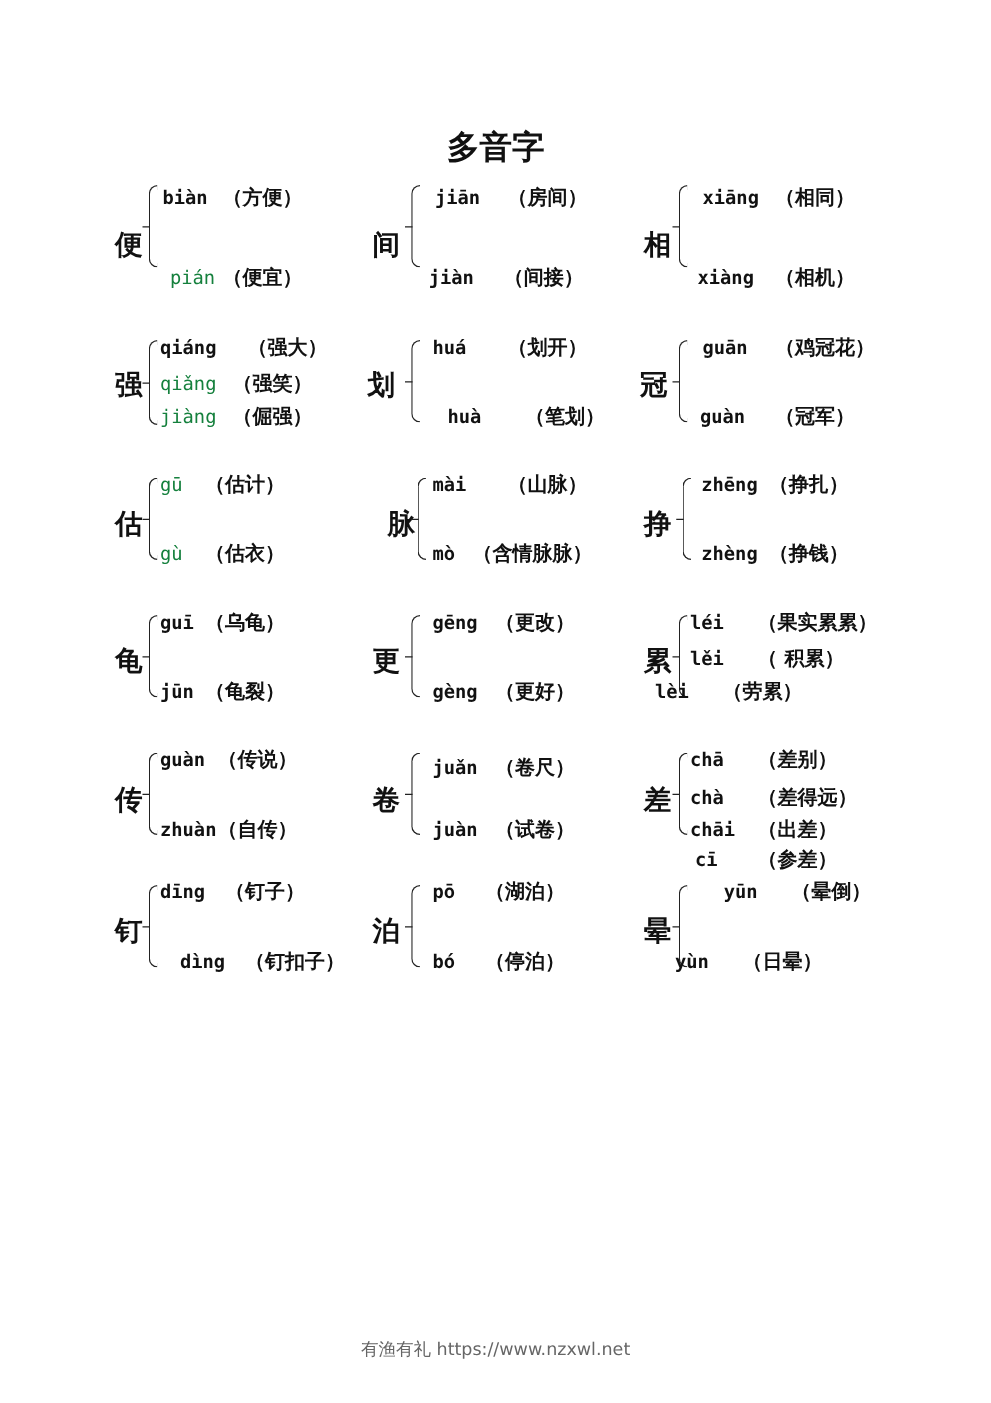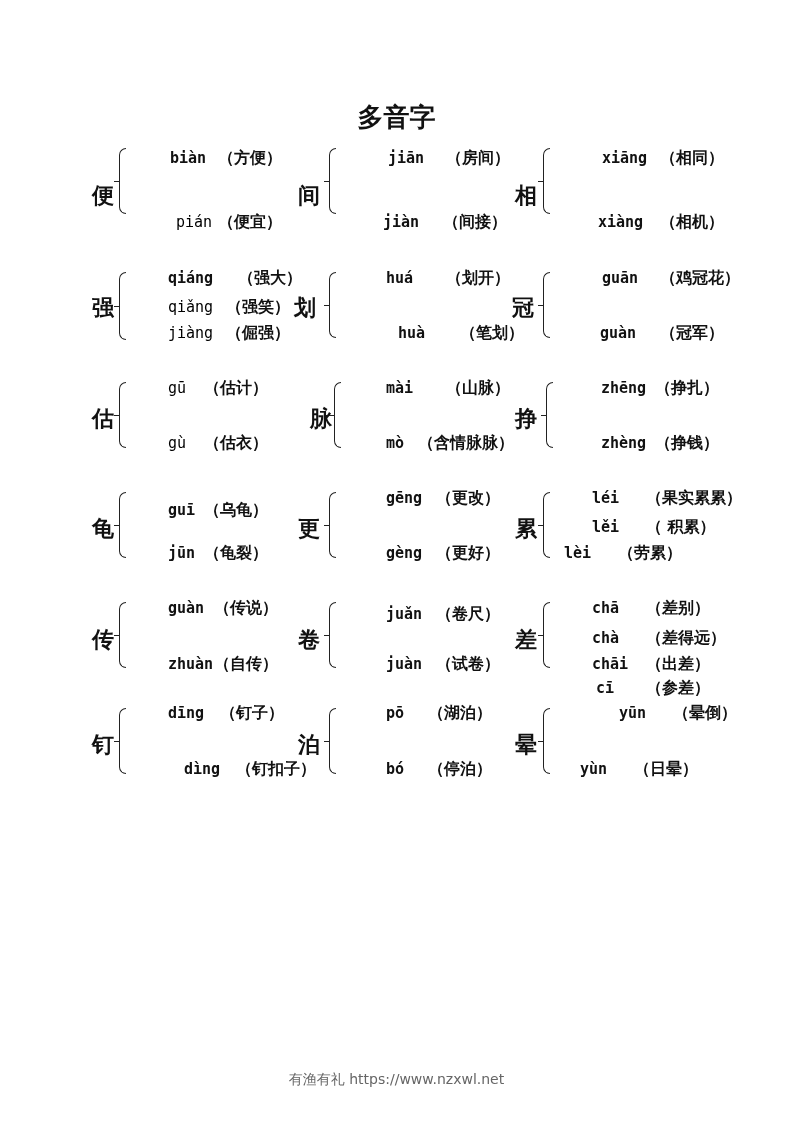--- a/index.html
+++ b/index.html
@@ -7,22 +7,22 @@
          font-family:"DejaVu Serif", serif; color:#111; }
   .title { position:absolute; left:0; width:793px; top:100px; text-align:center;
            font-size:26px; font-weight:bold; font-family:"DejaVu Sans", sans-serif; }
   .char { position:absolute; font-size:22px; font-weight:bold;
           font-family:"DejaVu Sans", sans-serif; }
   .brace { position:absolute; border:1.3px solid #222; border-right:none;
            border-radius:10px 0 0 10px; width:6px; }
   .brace::after { content:""; position:absolute; left:-6px; top:50%; width:6px;
                   border-top:1.3px solid #222; }
   .row { position:absolute; white-space:nowrap; font-size:16px; }
-  .py { font-family:"DejaVu Sans Mono", monospace; font-size:15px; display:inline-block;margin-left:40px; }
-  .py.light { color:#000000; font-weight:normal; }
+  .py { font-family:"DejaVu Sans Mono", monospace; font-size:15px; display:inline-block; }
+  .py.light { color:#15803d; font-weight:normal; }
   .py.bold { font-weight:bold; }
   .word { font-weight:bold; font-family:"DejaVu Sans", sans-serif; font-size:16px; display:inline-block; }
   .footer { position:absolute; left:0; width:793px; top:1071px; text-align:center;
             font-size:14px; color:#666; font-family:"DejaVu Sans", sans-serif; }
 </style>
 </head>
 <body>
 
 <div class="title">多音字</div>
 
@@ -80,21 +80,21 @@
 <div>
   <div class="char" style="left:515px;top:404px">挣</div>
   <div class="brace" style="left:546px;top:382px;height:64px"></div>
   <div class="row" style="left:561px;top:378px"><span class="py bold" style="width:54px">zhēng</span><span class="word">（挣扎）</span></div>
   <div class="row" style="left:561px;top:433px"><span class="py bold" style="width:54px">zhèng</span><span class="word">（挣钱）</span></div>
 </div>
 
 <div>
   <div class="char" style="left:92px;top:514px">龟</div>
   <div class="brace" style="left:119px;top:492px;height:64px"></div>
-  <div class="row" style="left:128px;top:500px"><span class="py bold" style="width:36px">guī</span><span class="word">（乌龟）</span></div>
+  <div class="row" style="left:128px;top:488px"><span class="py bold" style="width:36px">guī</span><span class="word">（乌龟）</span></div>
   <div class="row" style="left:128px;top:543px"><span class="py bold" style="width:36px">jūn</span><span class="word">（龟裂）</span></div>
 </div>
 <div>
   <div class="char" style="left:298px;top:514px">更</div>
   <div class="brace" style="left:329px;top:492px;height:64px"></div>
   <div class="row" style="left:346px;top:488px"><span class="py bold" style="width:50px">gēng</span><span class="word">（更改）</span></div>
   <div class="row" style="left:346px;top:543px"><span class="py bold" style="width:50px">gèng</span><span class="word">（更好）</span></div>
 </div>
 <div>
   <div class="char" style="left:515px;top:514px">累</div>

